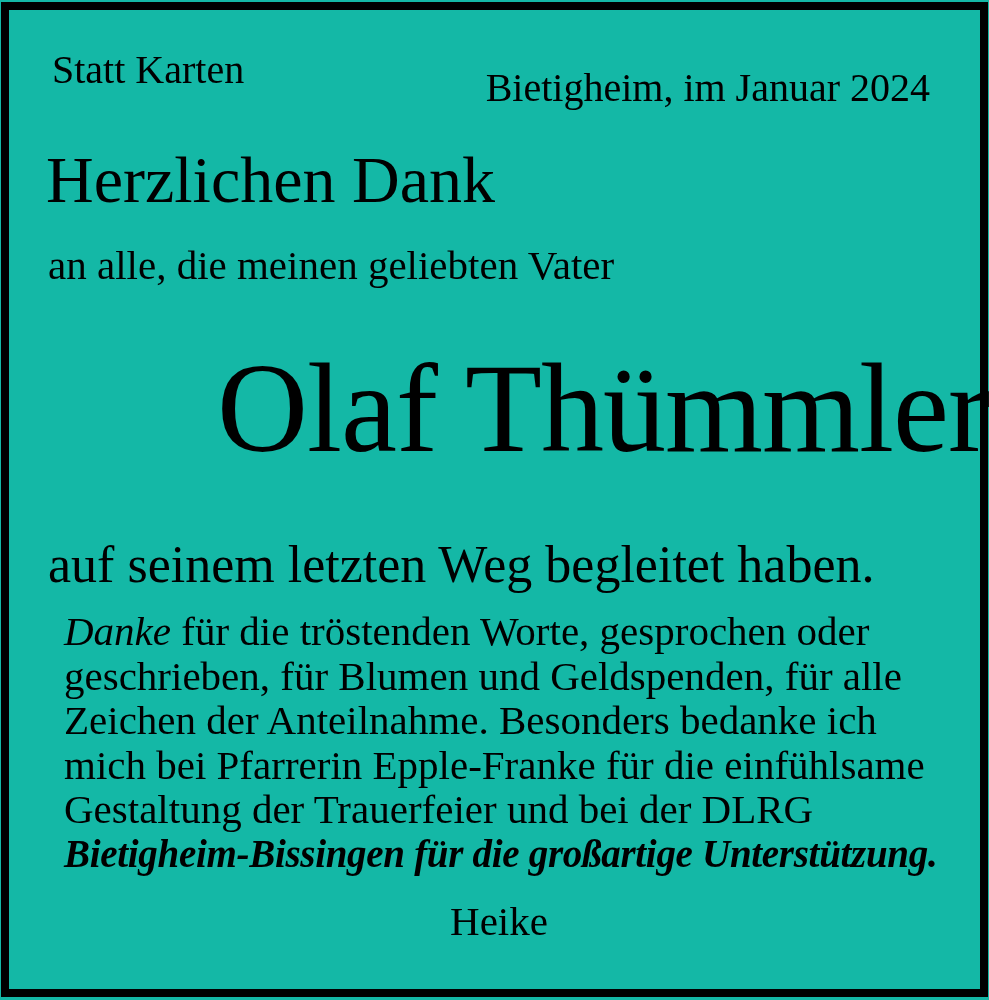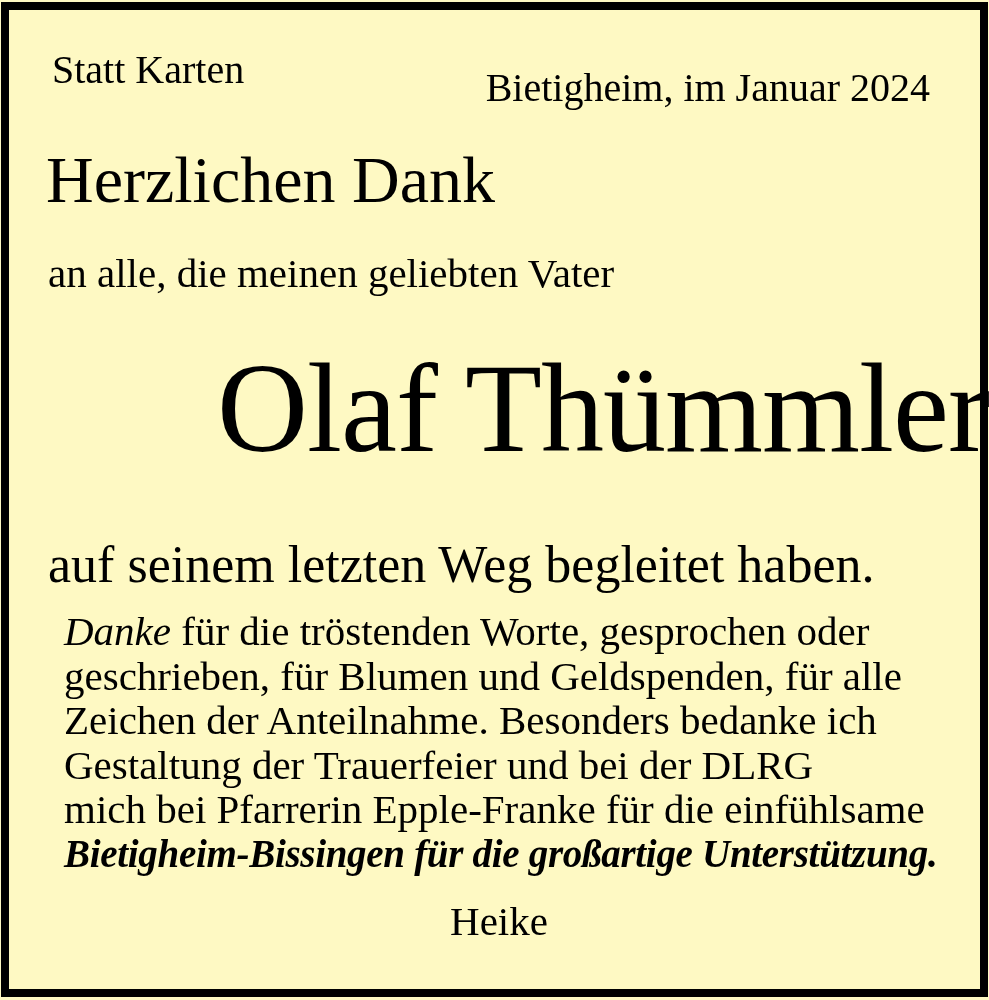--- a/index.html
+++ b/index.html
@@ -4,21 +4,21 @@
 <style>
   html, body {
     margin: 0;
     padding: 0;
     background: #e9e9e9;
   }
   .page {
     position: relative;
     width: 989px;
     height: 1000px;
-    background: #fef9c3;
+    background: #14b8a6;
     overflow: hidden;
     font-family: "Liberation Serif", "DejaVu Serif", serif;
     color: #000000;
   }
   .frame-outer {
     position: absolute;
     left: 1px; top: 2px; right: 1px; bottom: 3px;
     border: 8px solid #000000;
     box-sizing: border-box;
   }
@@ -37,21 +37,21 @@
   .hdr-right {
     right: 59px; top: 64px;
     font-size: 40px; line-height: 1.2;
   }
   .heading {
     left: 46px; top: 140px;
     font-size: 66px; line-height: 1.2;
   }
   .intro {
     left: 48px; top: 241px;
-    font-size: 41px; line-height: 1.2; margin-top: 8px;
+    font-size: 41px; line-height: 1.2;
   }
   .deceased-name {
     left: 0; right: 0; top: 340px;
     text-align: right;
     font-size: 126px; line-height: 1.1;
     letter-spacing: -1px;
   }
   .closing-line {
     left: 48px; top: 534px;
     font-size: 52px; line-height: 1.2;
@@ -93,20 +93,20 @@
   <div class="abs deceased-name">Olaf Thümmler</div>
 
   <div class="abs closing-line">auf seinem letzten Weg begleitet haben.</div>
 
   <div class="abs paragraph">
     <div class="pline">
       <span class="lead-italic">Danke</span><span> für die tröstenden Worte, gesprochen oder</span>
     </div>
     <div class="pline">geschrieben, für Blumen und Geldspenden, für alle</div>
     <div class="pline">Zeichen der Anteilnahme. Besonders bedanke ich</div>
+    <div class="pline">mich bei Pfarrerin Epple-Franke für die einfühlsame</div>
     <div class="pline">Gestaltung der Trauerfeier und bei der DLRG</div>
-    <div class="pline">mich bei Pfarrerin Epple-Franke für die einfühlsame</div>
     <div class="pline pline-bold">Bietigheim-Bissingen für die großartige Unterstützung.</div>
   </div>
 
   <div class="abs signature">Heike</div>
 
 </div>
 
 </body></html>

